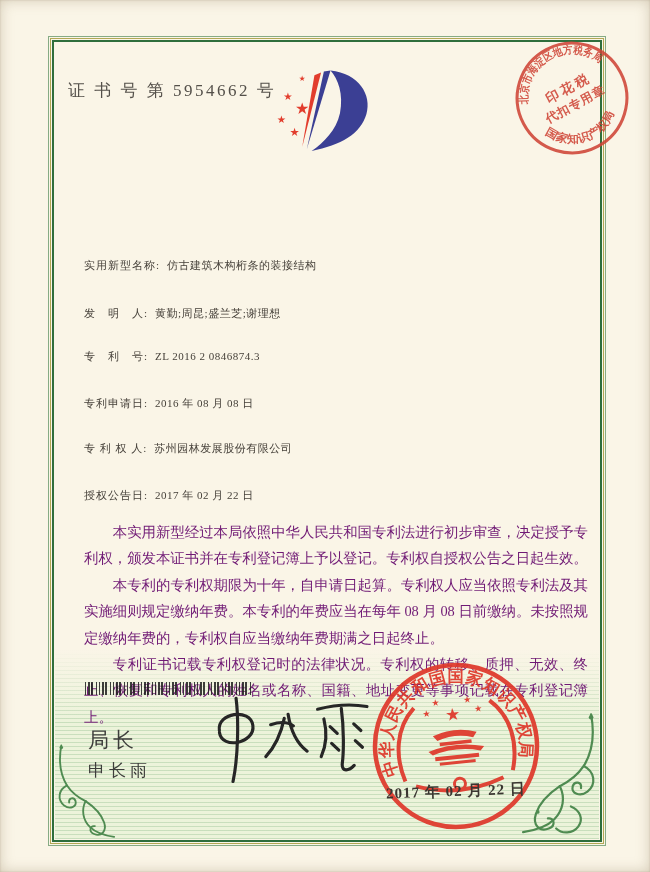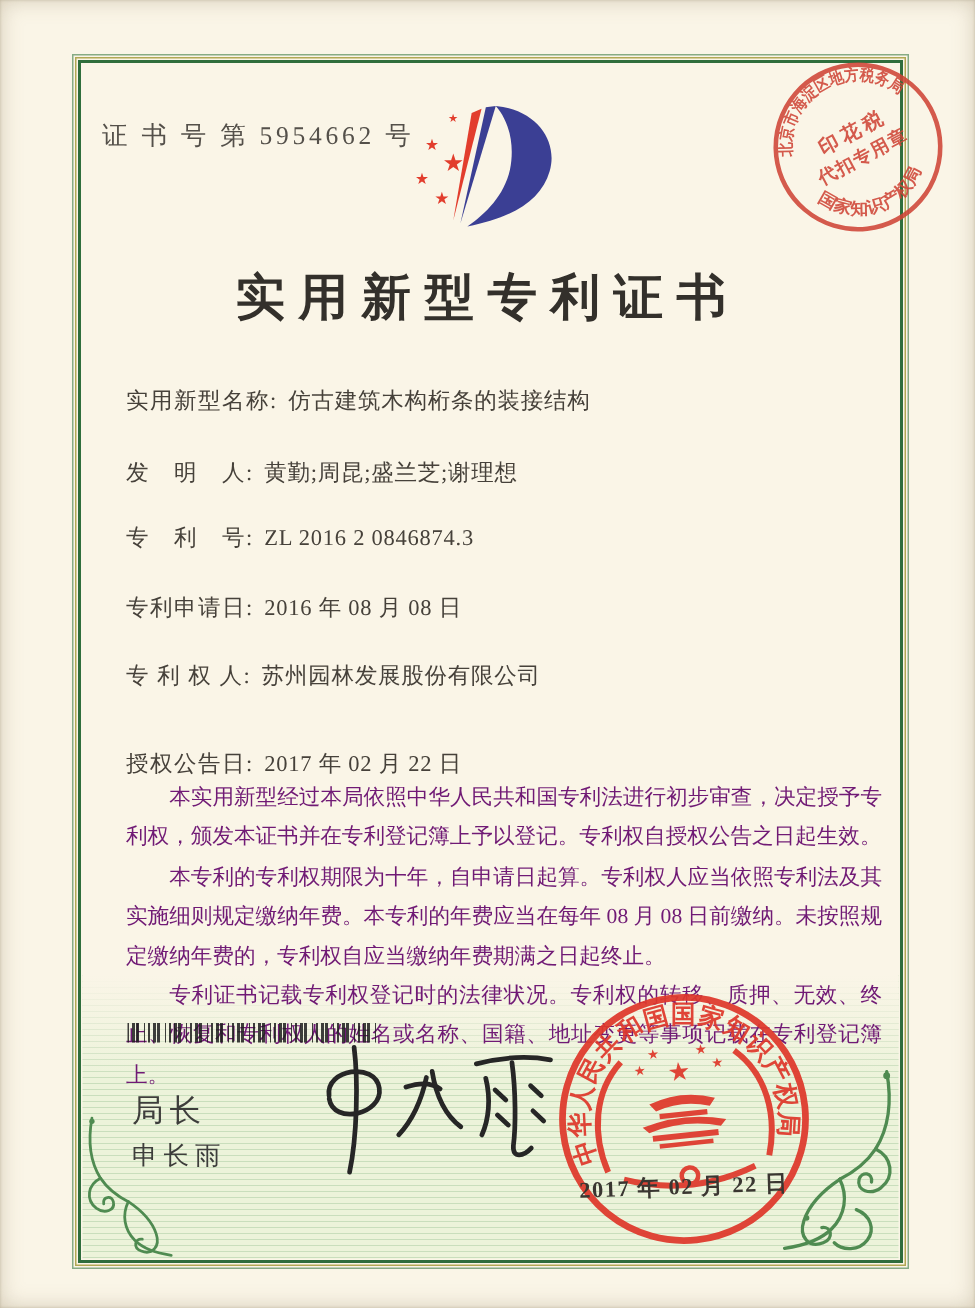--- a/index.html
+++ b/index.html
@@ -23,25 +23,25 @@
   .guilloche::before {
     content:""; position:absolute; left:0; right:0; top:0; height:70px;
     background:linear-gradient(180deg,#faf5e7 0%, rgba(250,245,231,0) 100%);
   }
   
   .cert-no { position:absolute; left:68px; top:79px; font-size:17px; letter-spacing:2.5px; color:#54504a; }
   .logo { position:absolute; left:260px; top:64px; width:124px; height:104px; }
   .title { position:absolute; left:0; right:0; top:176px; text-align:center;
            font-size:33px; font-weight:bold; letter-spacing:9px; color:#33302b; }
   
-  .field { position:absolute; left:84px; right:56px; font-size:15px; color:#46413a; white-space:nowrap; }
+  .field { position:absolute; left:84px; right:56px; font-size:11px; color:#46413a; white-space:nowrap; }
   .field .lab { letter-spacing:1px; }
   .field .val { margin-left:7px; letter-spacing:.5px; }
   .f0 { top:258px; } .f1 { top:306px; } .f2 { top:349px; }
-  .f3 { top:396px; } .f4 { top:441px; } .f5 { top:488px;margin-top:12px; }
+  .f3 { top:396px; } .f4 { top:441px; } .f5 { top:488px; }
   
   .body-text { position:absolute; left:84px; right:62px; top:519px; color:#701a75;
                font-size:14.4px; line-height:26.4px; text-align:justify; }
   .body-text p { text-indent:2em; }
   
   .barcode { position:absolute; left:85px; top:682px; width:166px; height:13px; opacity:.85;
     background-image:
       repeating-linear-gradient(90deg,#1d1d1d 0 1px,transparent 1px 3px,#1d1d1d 3px 5px,transparent 5px 6px,#1d1d1d 6px 8px,transparent 8px 11px,#1d1d1d 11px 12px,transparent 12px 14px); }
   .director-title { position:absolute; left:88px; top:726px; font-size:21px; letter-spacing:4px; color:#3d3d3b; }
   .director-name  { position:absolute; left:88px; top:759px; font-size:17px; letter-spacing:4px; color:#3d3d3b; }
@@ -74,21 +74,20 @@
     <polygon points="57,12 64,9 44,88" fill="#e23d2d"></polygon>
     <polygon points="67,8 74,7 49,90" fill="#3b3f94"></polygon>
     <path d="M74,7 C104,10 118,33 112,53 C106,74 85,86 54,92 C67,83 80,70 84,52 C88,32 82,16 74,7 Z" fill="#3b3f94"></path>
     <text x="44" y="18" font-size="8" fill="#e23d2d" text-anchor="middle">★</text>
     <text x="29" y="38" font-size="11" fill="#e23d2d" text-anchor="middle">★</text>
     <text x="44" y="53" font-size="17" fill="#e23d2d" text-anchor="middle">★</text>
     <text x="22" y="62" font-size="11" fill="#e23d2d" text-anchor="middle">★</text>
     <text x="36" y="76" font-size="12" fill="#e23d2d" text-anchor="middle">★</text>
   </svg>
 
-  <div class="title">实用新型专利证书</div>
 
   <div class="field f0">
     <span class="lab">实用新型名称:</span><span class="val">仿古建筑木构桁条的装接结构</span>
   </div>
   <div class="field f1">
     <span class="lab">发　明　人:</span><span class="val">黄勤;周昆;盛兰芝;谢理想</span>
   </div>
   <div class="field f2">
     <span class="lab">专　利　号:</span><span class="val">ZL 2016 2 0846874.3</span>
   </div>

